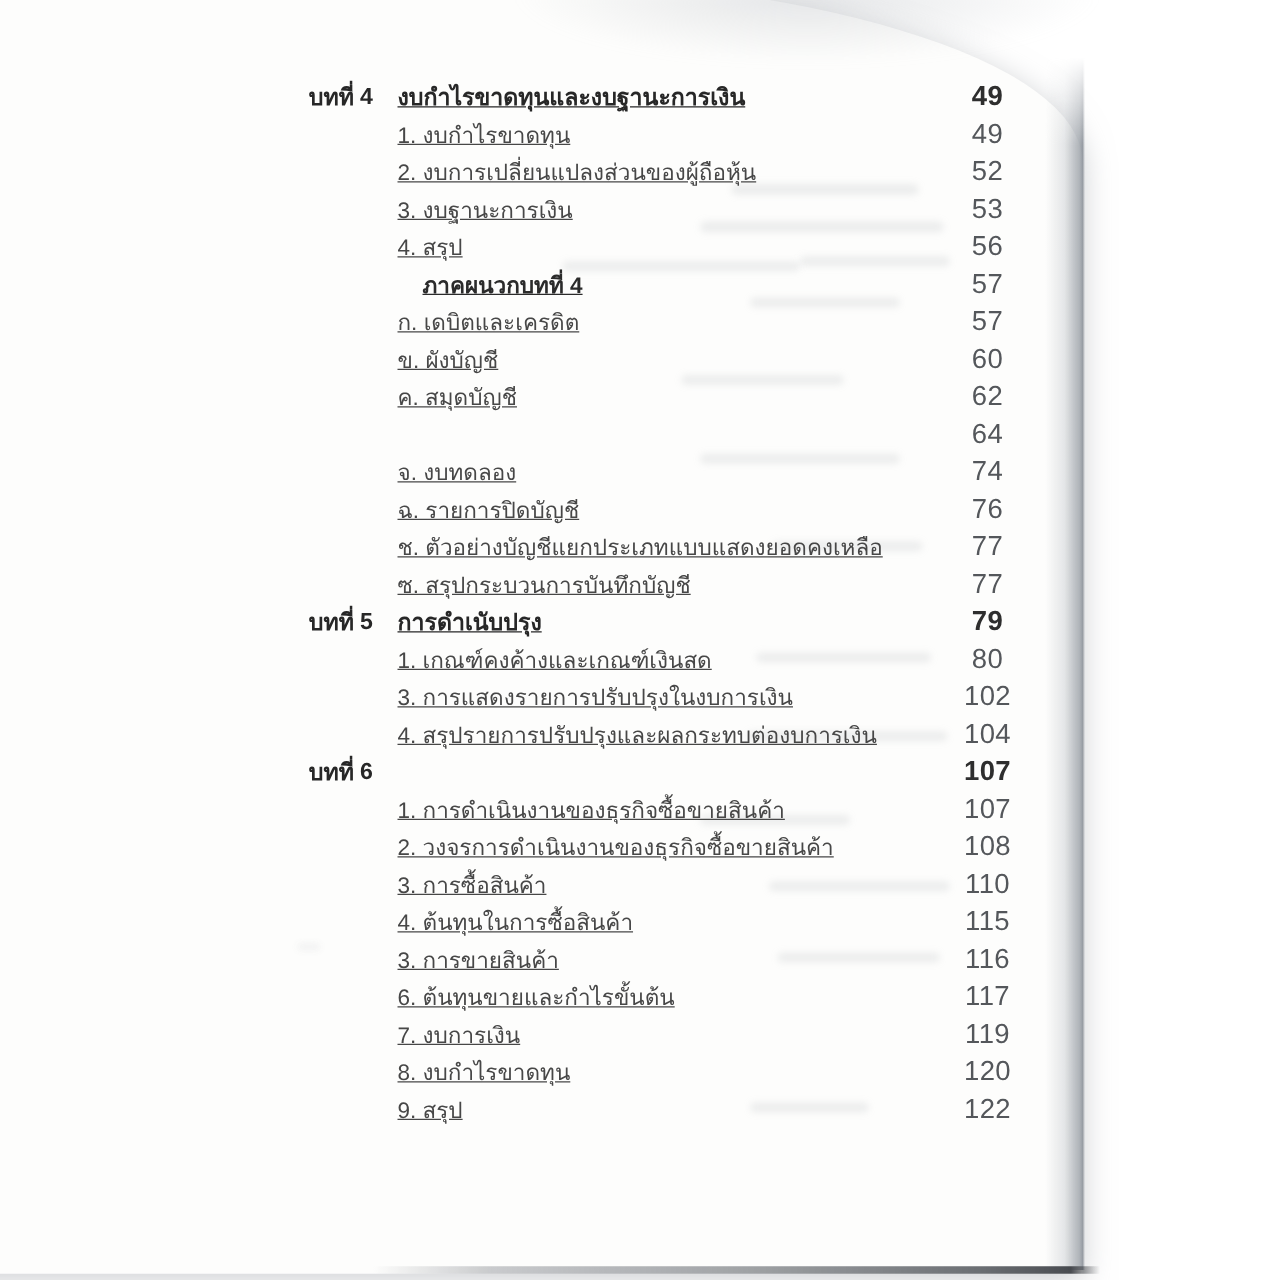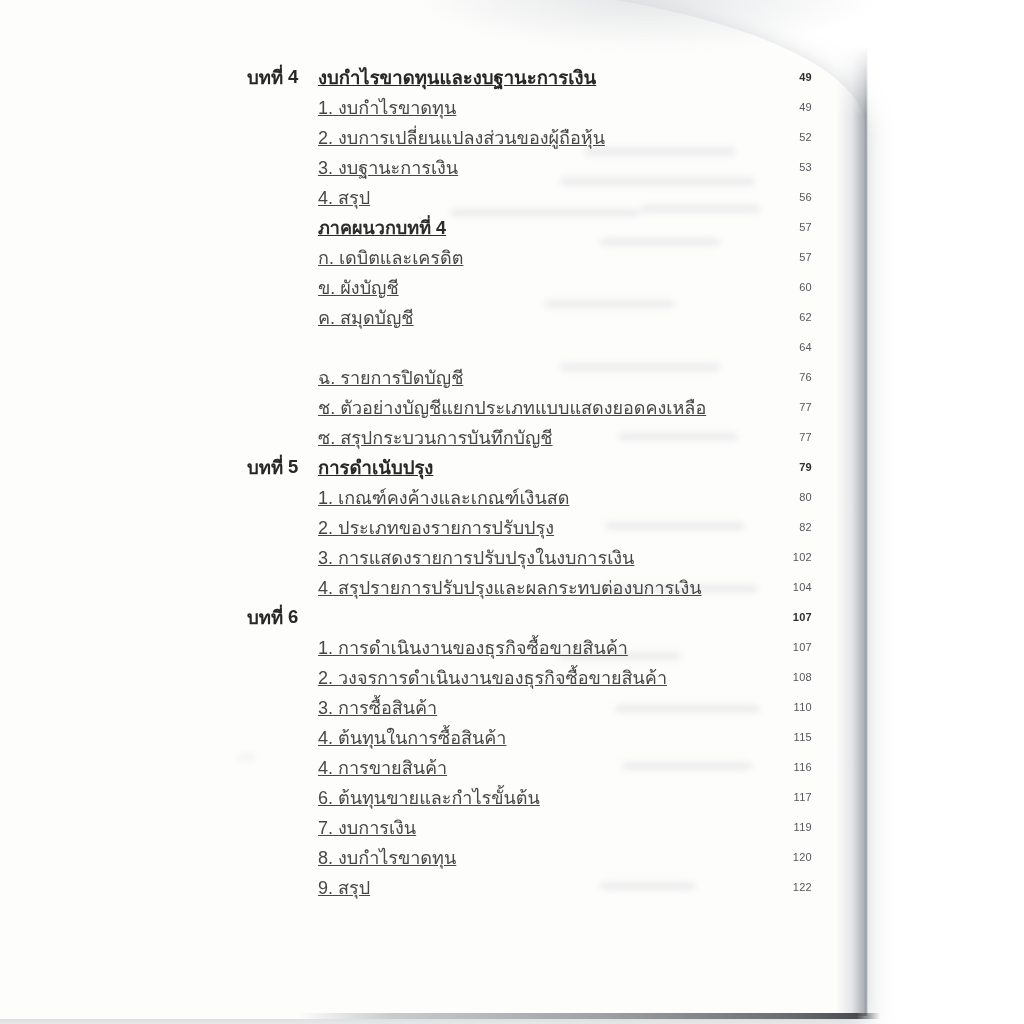--- a/index.html
+++ b/index.html
@@ -38,26 +38,26 @@
   .smudges{position:absolute;inset:0;z-index:2;}
   .sm{position:absolute;background:rgba(148,153,160,.16);border-radius:5px;filter:blur(3px);}
 
   
   .toc{position:absolute;left:247px;top:62px;width:565px;z-index:5;}
   .row{position:relative;display:flex;align-items:center;height:30px;
        font-size:18px;color:#474747;white-space:nowrap;}
   .cell-label{flex:none;width:41px;}
   .cell-num{flex:none;width:30px;}
   .cell-title{flex:1 1 auto;overflow:visible;text-decoration:underline;}
-  .cell-page{margin-left:auto;flex:none;min-width:44px;text-align:right;
-             font-size:11px;color:#54575b;letter-spacing:.3px;}
+  .cell-page{margin-left:auto;flex:none;min-width:44px;text-align:center;
+             font-size:22px;color:#54575b;letter-spacing:.3px;}
 
   .row.chapter{font-weight:700;color:#272727;font-size:18.5px;}
   .row.chapter .cell-page{color:#2e2e2e;font-weight:700;}
-  .row.subhead .cell-title{font-weight:700;color:#2b2b2b;}
+  .row.subhead .cell-title{font-weight:700;color:#2b2b2b;margin-left:20px;}
 </style>
 </head>
 <body>
 
 <div class="canvas">
   <div class="sheet"></div>
   <div class="curl-wash"></div>
   <div class="edge-right"></div>
   <div class="edge-bottom"></div>
 
@@ -135,20 +135,26 @@
     <span class="cell-page">62</span>
   </div>
       <div class="row item">
     <span class="cell-label"></span>
     <span class="cell-num"></span>
     <span class="cell-page">64</span>
   </div>
       <div class="row item">
     <span class="cell-label"></span>
     <span class="cell-num"></span>
+    <span class="cell-title">จ. งบทดลอง</span>
+    <span class="cell-page">74</span>
+  </div>
+      <div class="row item">
+    <span class="cell-label"></span>
+    <span class="cell-num"></span>
     <span class="cell-title">ฉ. รายการปิดบัญชี</span>
     <span class="cell-page">76</span>
   </div>
       <div class="row item">
     <span class="cell-label"></span>
     <span class="cell-num"></span>
     <span class="cell-title">ช. ตัวอย่างบัญชีแยกประเภทแบบแสดงยอดคงเหลือ</span>
     <span class="cell-page">77</span>
   </div>
       <div class="row item">
@@ -165,26 +171,20 @@
   </div>
       <div class="row item">
     <span class="cell-label"></span>
     <span class="cell-num"></span>
     <span class="cell-title">1. เกณฑ์คงค้างและเกณฑ์เงินสด</span>
     <span class="cell-page">80</span>
   </div>
       <div class="row item">
     <span class="cell-label"></span>
     <span class="cell-num"></span>
-    <span class="cell-title">2. ประเภทของรายการปรับปรุง</span>
-    <span class="cell-page">82</span>
-  </div>
-      <div class="row item">
-    <span class="cell-label"></span>
-    <span class="cell-num"></span>
     <span class="cell-title">3. การแสดงรายการปรับปรุงในงบการเงิน</span>
     <span class="cell-page">102</span>
   </div>
       <div class="row item">
     <span class="cell-label"></span>
     <span class="cell-num"></span>
     <span class="cell-title">4. สรุปรายการปรับปรุงและผลกระทบต่องบการเงิน</span>
     <span class="cell-page">104</span>
   </div>
       <div class="row chapter">
@@ -212,21 +212,21 @@
   </div>
       <div class="row item">
     <span class="cell-label"></span>
     <span class="cell-num"></span>
     <span class="cell-title">4. ต้นทุนในการซื้อสินค้า</span>
     <span class="cell-page">115</span>
   </div>
       <div class="row item">
     <span class="cell-label"></span>
     <span class="cell-num"></span>
-    <span class="cell-title">4. การขายสินค้า</span>
+    <span class="cell-title">3. การขายสินค้า</span>
     <span class="cell-page">116</span>
   </div>
       <div class="row item">
     <span class="cell-label"></span>
     <span class="cell-num"></span>
     <span class="cell-title">6. ต้นทุนขายและกำไรขั้นต้น</span>
     <span class="cell-page">117</span>
   </div>
       <div class="row item">
     <span class="cell-label"></span>

